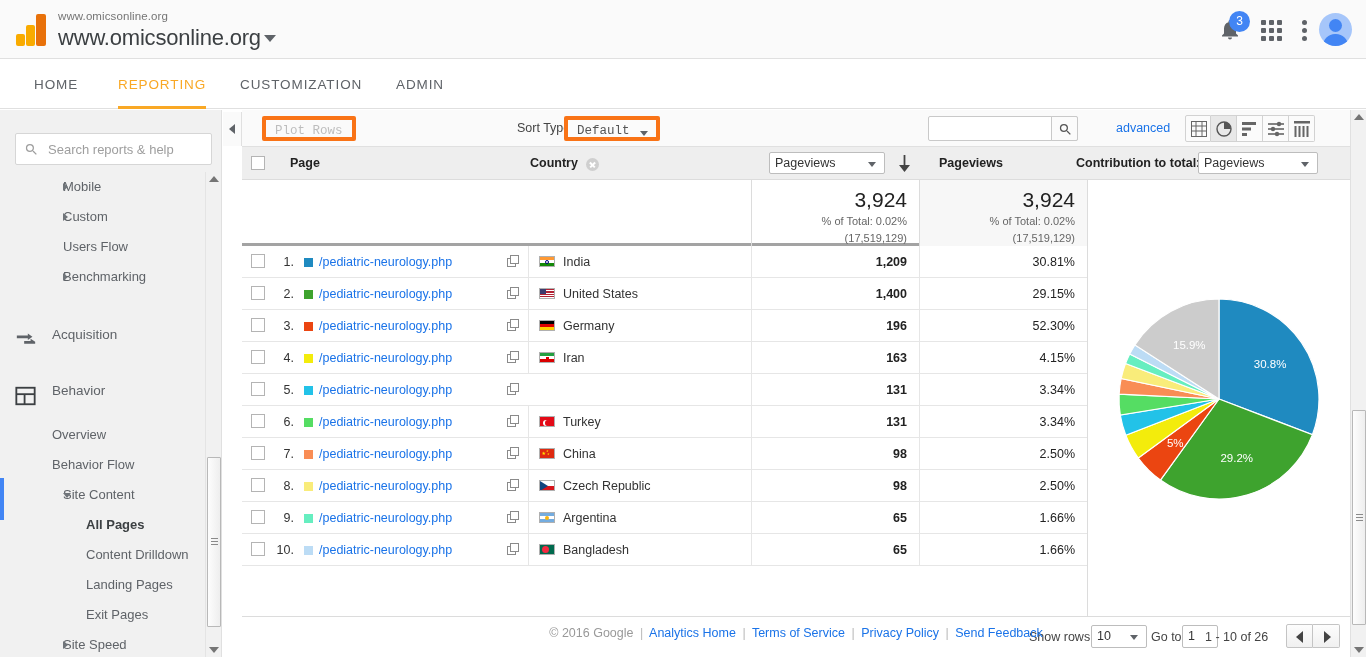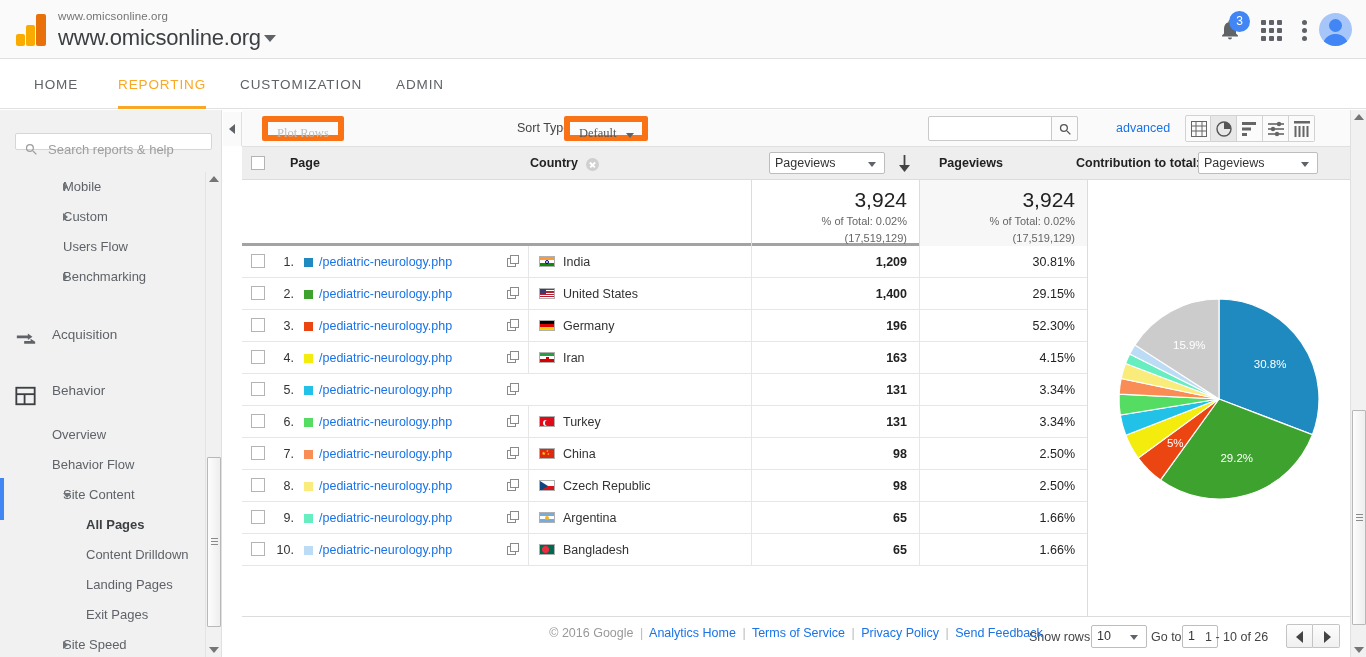--- a/index.html
+++ b/index.html
@@ -81,21 +81,21 @@
   #nt2 { left: 240px; }
   #nt3 { left: 396px; }
 
   
   .sidebar {
     position: absolute; top: 110px; left: 0; width: 222px; height: 547px;
     background: #f1f1f1;
     border-right: 1px solid #e0e0e0;
   }
   .search-wrap {
-    position: absolute; top: 23px; left: 15px; width: 197px; height: 17px;
+    position: absolute; top: 23px; left: 15px; width: 197px; height: 32px;
     background: #fff; border: 1px solid #d6d6d6; border-radius: 2px;
   }
   .search-wrap .sicon { position: absolute; left: 8px; top: 8px; }
   .search-wrap input {
     position: absolute; left: 30px; top: 0; width: 160px; height: 30px;
     border: 0; outline: 0; background: transparent;
     font-family: "Liberation Sans", sans-serif; font-size: 13px; color: #555;
   }
   .search-wrap input::placeholder { color: #9e9e9e; }
 
@@ -158,23 +158,23 @@
   
   .main {
     position: absolute; top: 110px; left: 242px; width: 1108px; height: 547px;
     background: #fff;
   }
   .toolbar {
     position: absolute; top: 0; left: 0; width: 1108px; height: 37px;
     background: #fafafa; border-bottom: 1px solid #e0e0e0;
   }
   .btn-flat {
-    position: absolute; background: #fbfbfb; border: 6px solid #f97316; border-radius: 2px;
+    position: absolute; background: #fbfbfb; border: 4px solid #f97316; border-radius: 2px;
     font-size: 12.5px; color: #555; cursor: pointer; height: 25px; line-height: 23px;
-    padding: 0 9px; font-family: Liberation Serif, serif;
+    padding: 0 9px; font-family: Liberation Mono, monospace;
   }
   #plotrows { top: 6px; left: 20px; color: #bdbdbd; background: #fafafa; }
   #secdim { top: 6px; left: 93px; padding-right: 26px; }
   #sorttype { top: 6px; left: 322px; padding-right: 26px; }
   .lbl-sorttype {
     position: absolute; top: 11px; left: 275px; font-size: 12.5px; color: #444;
   }
   .dd-caret {
     position: absolute; right: 8px; top: 11px; width: 0; height: 0;
     border-left: 4px solid transparent; border-right: 4px solid transparent;

